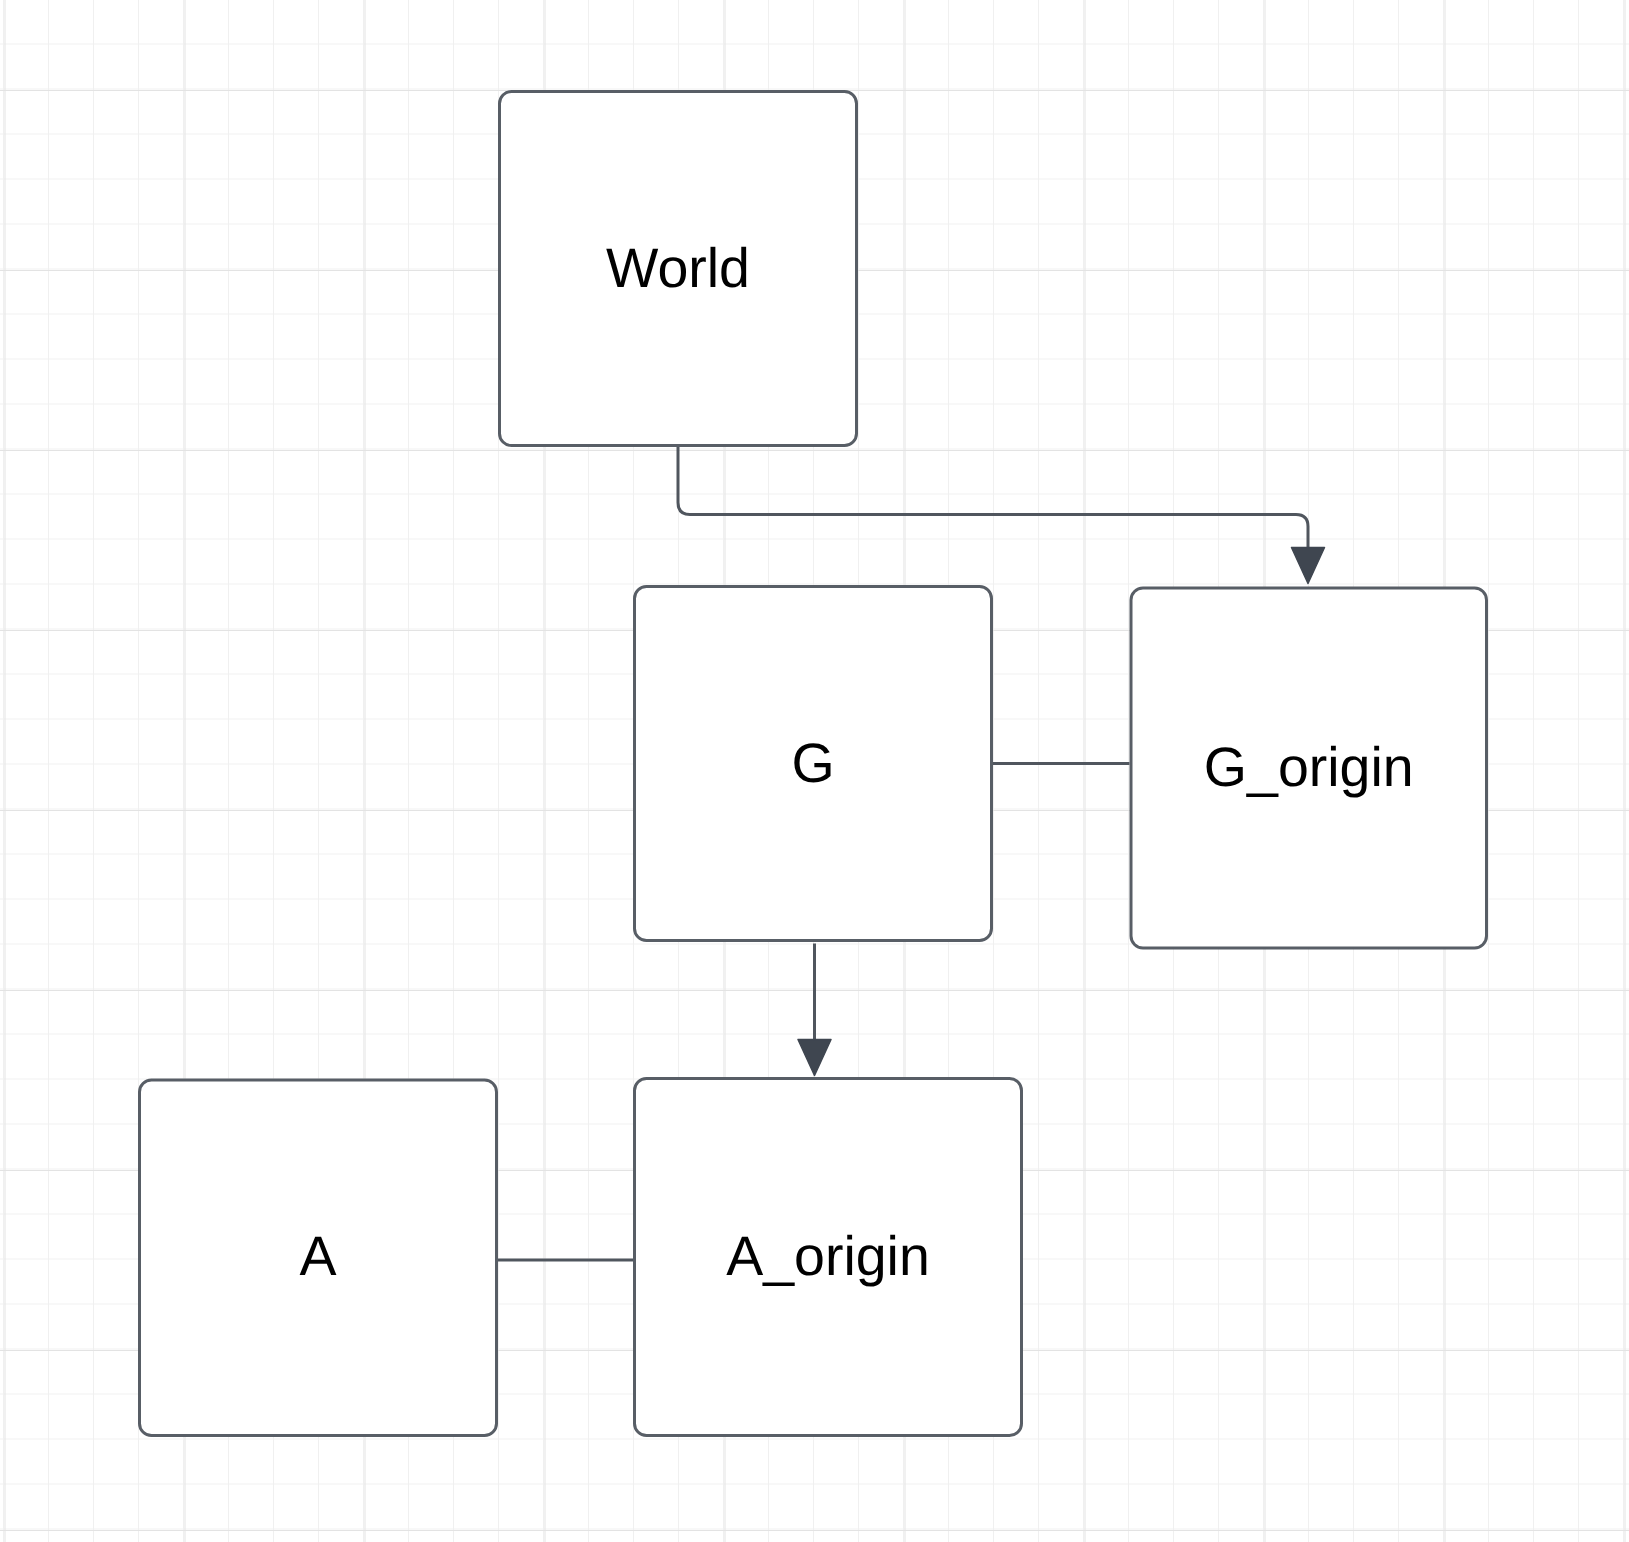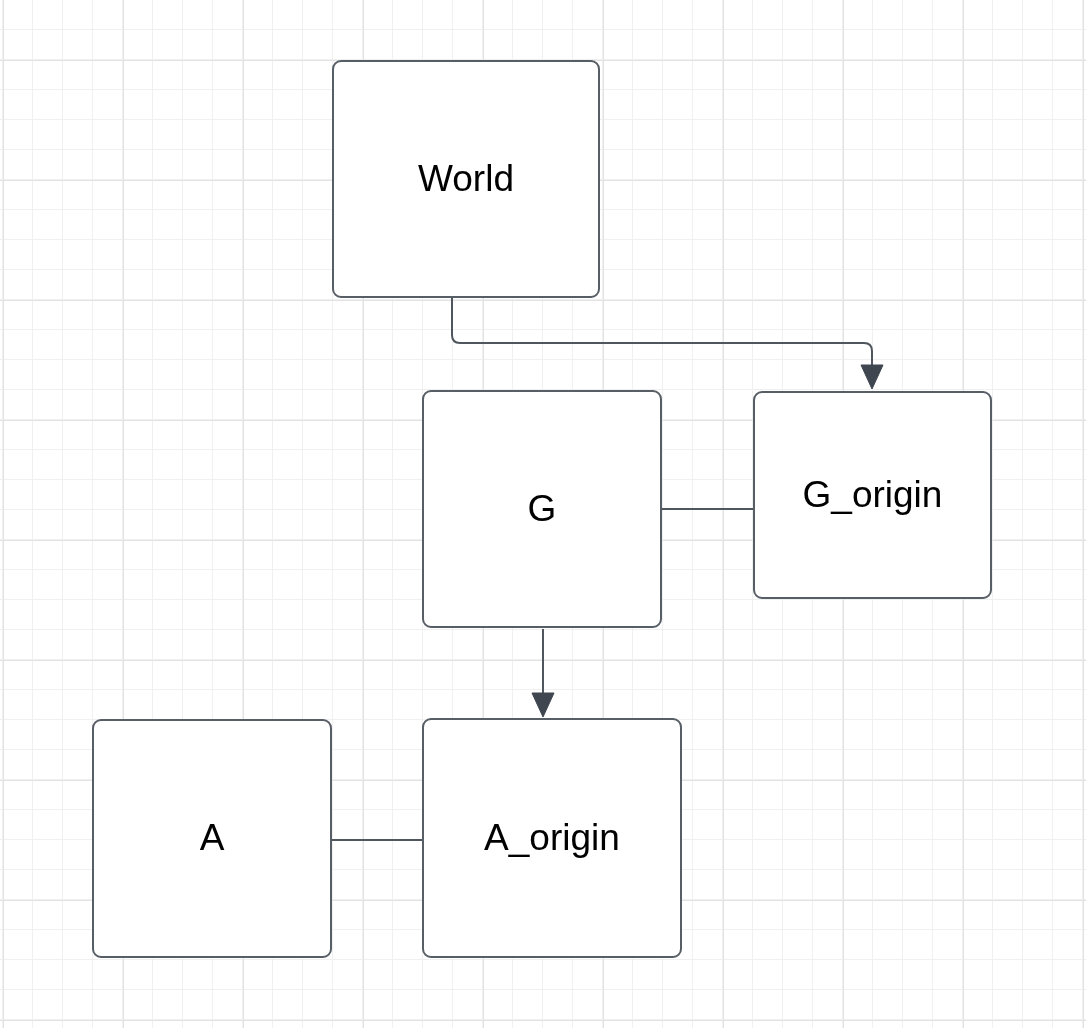--- a/index.html
+++ b/index.html
@@ -56,23 +56,23 @@
     border: 2px solid var(--node-border);
     border-radius: 9px;
     display: flex;
     align-items: center;
     justify-content: center;
     color: var(--text-color);
     font-size: 37px;
     line-height: 1.2;
     white-space: nowrap;
   }
-  #node-world    { left: 332px; top: 60px;  width: 268px; height: 238px; }
+  #node-world    { left: 332px; top: 60px;  width: 240px; height: 238px; }
   #node-g        { left: 422px; top: 390px; width: 240px; height: 238px; }
-  #node-g-origin { left: 753px; top: 391px; width: 239px; height: 208px; }
+  #node-g-origin { left: 753px; top: 391px; width: 239px; height: 242px; }
   #node-a        { left: 92px;  top: 719px; width: 240px; height: 239px; }
   #node-a-origin { left: 422px; top: 718px; width: 260px; height: 240px; }
 </style>
 </head>
 <body>
 
 <div class="canvas">
 
   <svg class="edges" viewBox="0 0 1086 1028" xmlns="http://www.w3.org/2000/svg">
 

